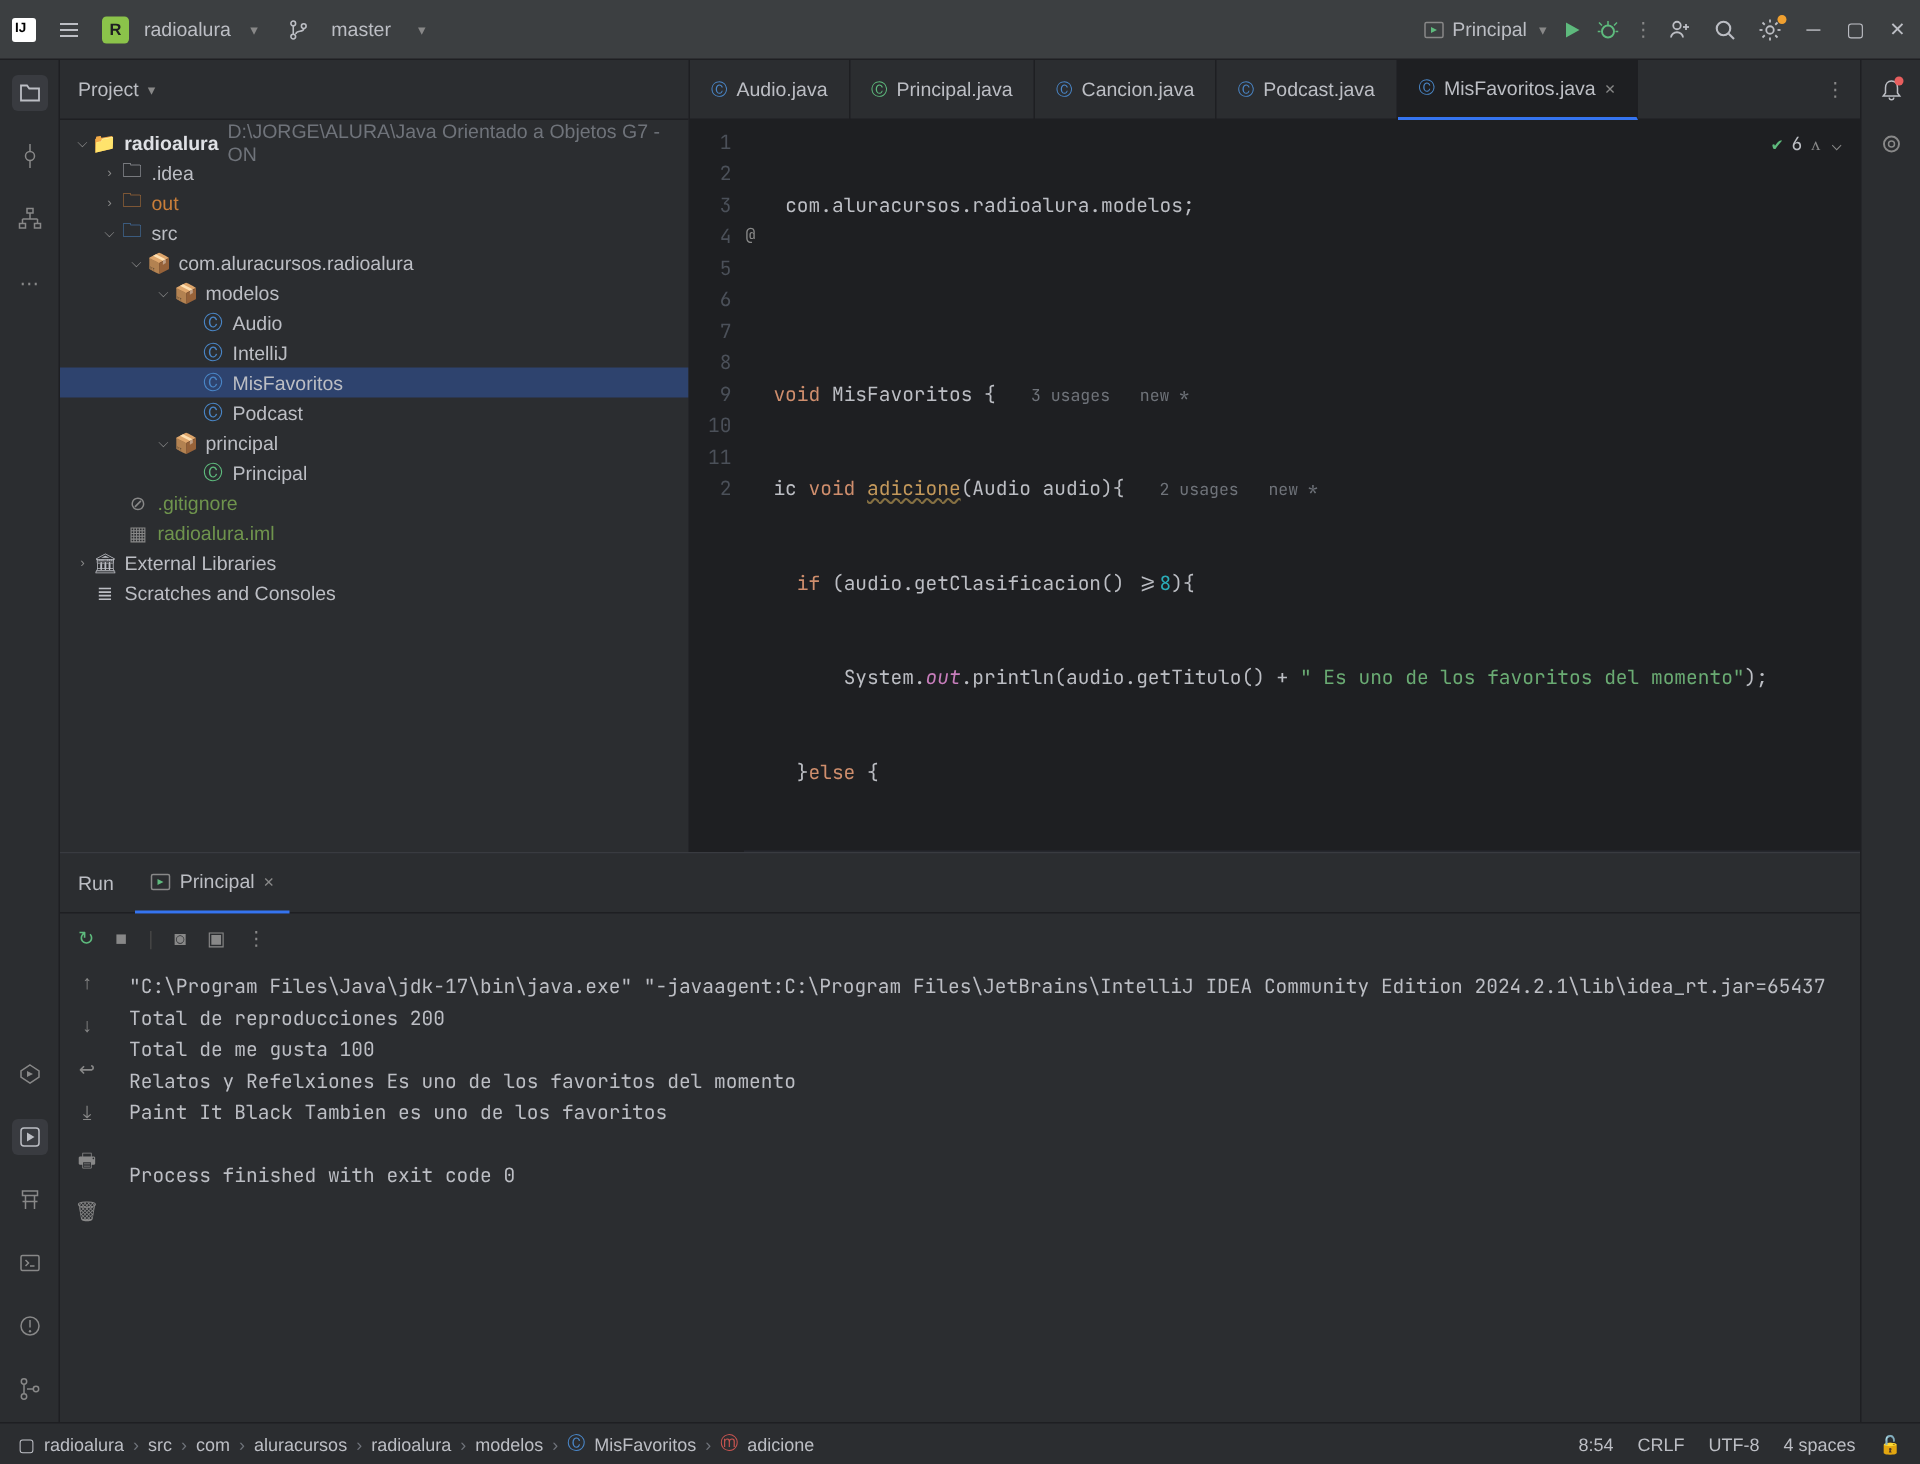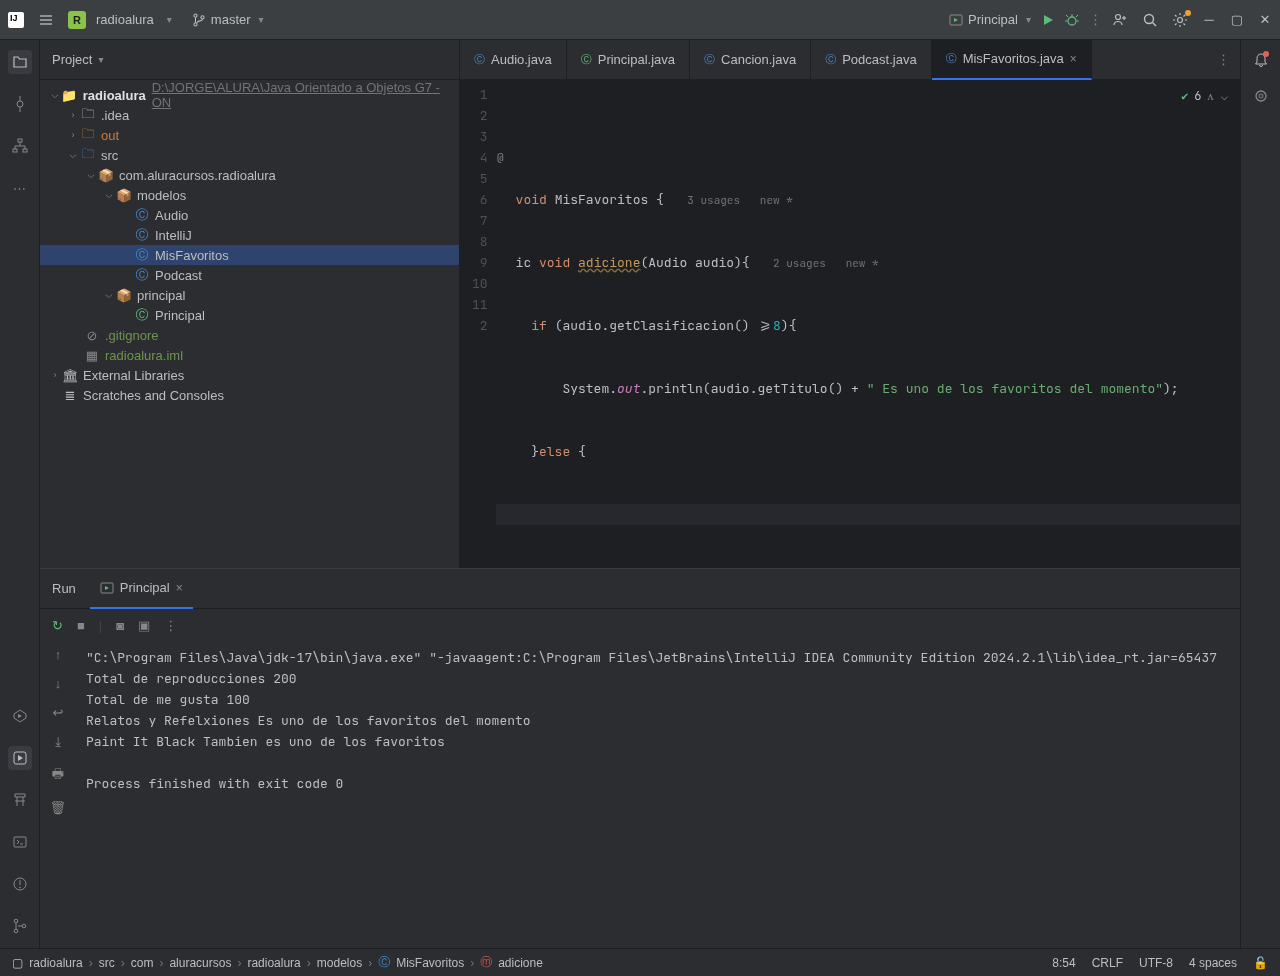--- a/index.html
+++ b/index.html
@@ -4,21 +4,21 @@
 <style>
 * { margin:0; padding:0; box-sizing:border-box; }
 body { font-family:"Segoe UI",Arial,sans-serif; font-size:13px; background:#2b2d30; color:#bcbec4; width:1280px; height:976px; overflow:hidden; display:flex; flex-direction:column; }
 .titlebar { height:40px; background:#3c3f41; display:flex; align-items:center; padding:0 8px; border-bottom:1px solid #1e1f22; }
 .tb-left { display:flex; align-items:center; gap:10px; }
 .logo { width:16px; height:16px; background:#fff; border-radius:2px; position:relative; }
 .logo::after { content:"IJ"; position:absolute; font-size:9px; font-weight:bold; color:#000; top:1px; left:2px; }
 .hamburger { cursor:pointer; }
 .proj-badge { width:18px; height:18px; background:#8bc34a; border-radius:3px; display:flex; align-items:center; justify-content:center; color:#1e1f22; font-weight:bold; font-size:11px; }
 .chev { font-size:10px; color:#888; margin-left:3px; }
-.branch { display:flex; align-items:center; gap:5px; margin-left:10px; }
+.branch { display:flex; align-items:center; gap:15px; margin-left:10px; }
 .tb-center { flex:1; display:flex; justify-content:flex-end; align-items:center; gap:10px; padding-right:10px; }
 .run-cfg { display:flex; align-items:center; gap:5px; cursor:pointer; }
 .play-icon { color:#5eba7d; font-size:14px; }
 .debug-icon { color:#5eba7d; }
 .tb-right { display:flex; align-items:center; gap:14px; }
 .win-btn { width:14px; text-align:center; cursor:pointer; }
 .gear-wrap { position:relative; }
 .gear-wrap::after { content:""; position:absolute; top:-2px; right:-3px; width:6px; height:6px; background:#f0a030; border-radius:50%; }
 .main-area { flex:1; display:flex; overflow:hidden; }
 .left-gutter { width:40px; background:#2b2d30; border-right:1px solid #1e1f22; display:flex; flex-direction:column; align-items:center; padding-top:10px; gap:18px; }
@@ -36,21 +36,21 @@
 .tree { padding:5px 0; overflow:auto; }
 .tree-row { display:flex; align-items:center; height:20px; padding-left:8px; cursor:pointer; }
 .tree-row.selected { background:#2e436e; }
 .indent { display:inline-block; }
 .exp { width:14px; font-size:9px; color:#888; text-align:center; }
 .ticon { width:16px; margin-right:5px; text-align:center; }
 .folder { color:#bcbec4; }
 .folder-orange { color:#c97e3a; }
 .java-c { color:#4a86c7; }
 .java-r { color:#5eba7d; }
-.path-hint { color:#6f737a; margin-left:6px;text-decoration:underline; }
+.path-hint { color:#6f737a; margin-left:6px; }
 .editor-pane { flex:1; display:flex; flex-direction:column; background:#1e1f22; }
 .editor-tabs { height:40px; display:flex; align-items:center; background:#2b2d30; border-bottom:1px solid #1e1f22; }
 .etab { height:40px; display:flex; align-items:center; padding:0 14px; gap:6px; cursor:pointer; color:#bcbec4; border-right:1px solid #1e1f22; }
 .etab.active { background:#1e1f22; border-bottom:2px solid #3574f0; }
 .etab-icon { color:#4a86c7; font-size:11px; }
 .etab-icon.g { color:#5eba7d; }
 .etab-close { color:#888; font-size:12px; }
 .etab-more { margin-left:auto; padding:0 10px; color:#888; }
 .code-area { flex:1; display:flex; font-family:"JetBrains Mono",Consolas,monospace; font-size:13px; line-height:21px; position:relative; }
 .gutter-col { background:#1e1f22; padding:4px 8px 4px 12px; color:#4b5059; text-align:right; user-select:none; }
@@ -387,20 +387,21 @@
             <div class="gutter-line">5</div>
             <div class="gutter-line">6</div>
             <div class="gutter-line">7</div>
             <div class="gutter-line">8</div>
             <div class="gutter-line">9</div>
             <div class="gutter-line">10</div>
             <div class="gutter-line">11</div>
             <div class="gutter-line">2</div>
           </div>
           <div class="code-col">
+            <div class="code-line"> <span>com.aluracursos.radioalura.modelos</span><span>;</span></div>
             <div class="code-line"></div>
             <div class="code-line"><span class="kw">void </span><span class="type">MisFavoritos</span><span> {   </span><span class="hint">3 usages   new *</span></div>
             <div class="code-line"><span>ic </span><span class="kw">void</span> <span class="warn" style="color:#c3985b;">adicione</span><span>(Audio audio){</span>   <span class="hint">2 usages   new *</span></div>
             <div class="code-line">  <span class="kw">if</span><span> (audio.getClasificacion() &gt;=</span><span class="num">8</span><span>){</span></div>
             <div class="code-line">      <span>System.</span><span class="field">out</span><span>.println(audio.getTitulo() + </span><span class="str">" Es uno de los favoritos del momento"</span><span>);</span></div>
             <div class="code-line">  }<span class="kw">else</span><span> {</span></div>
             <div class="code-line hl">      </div>
             
             
             

